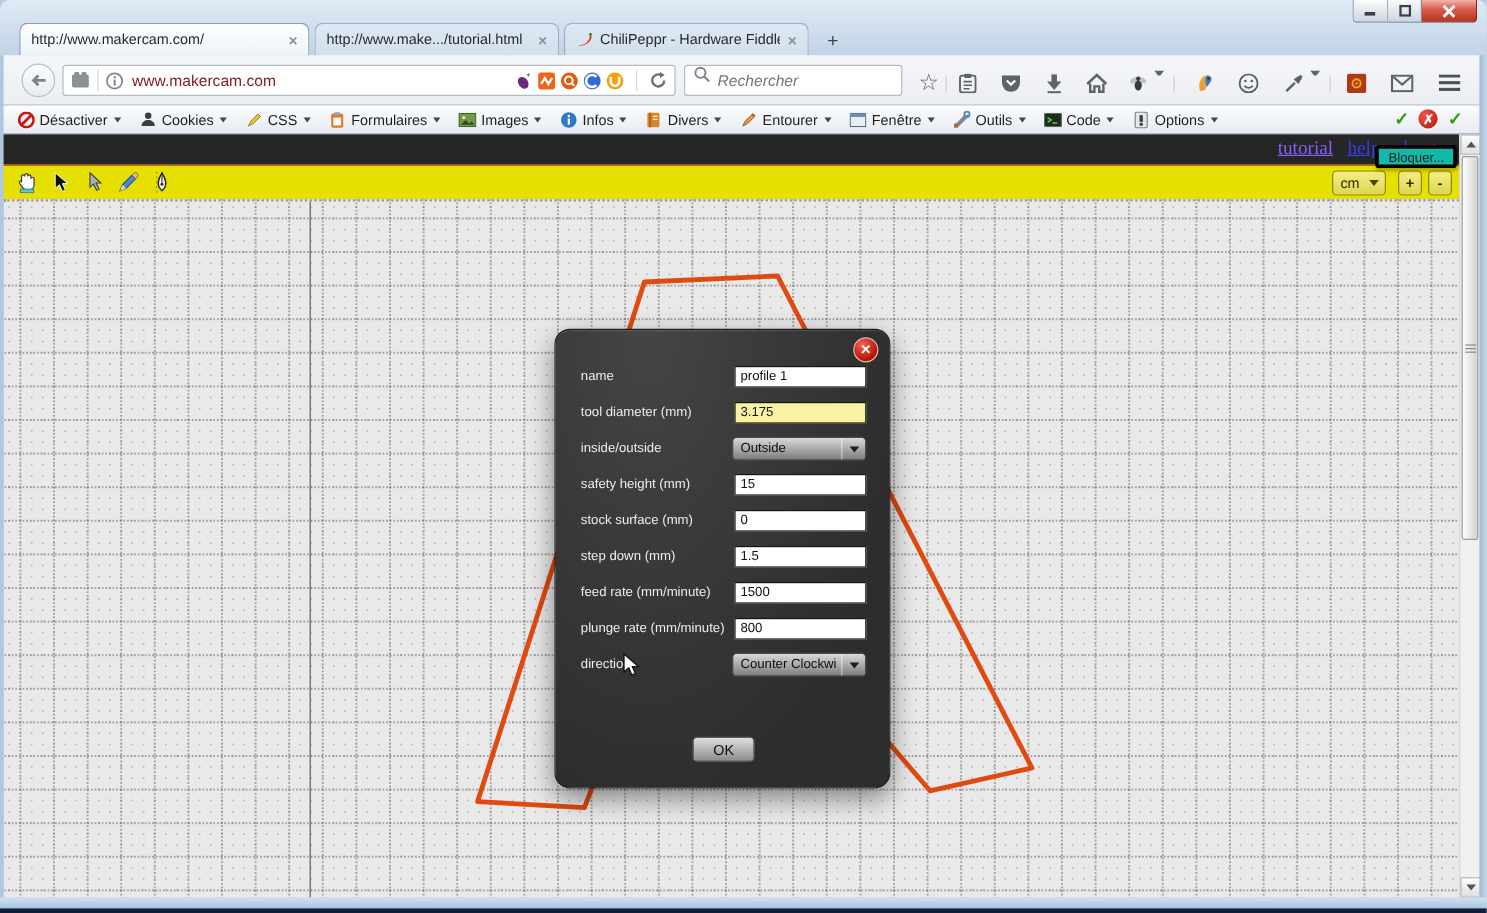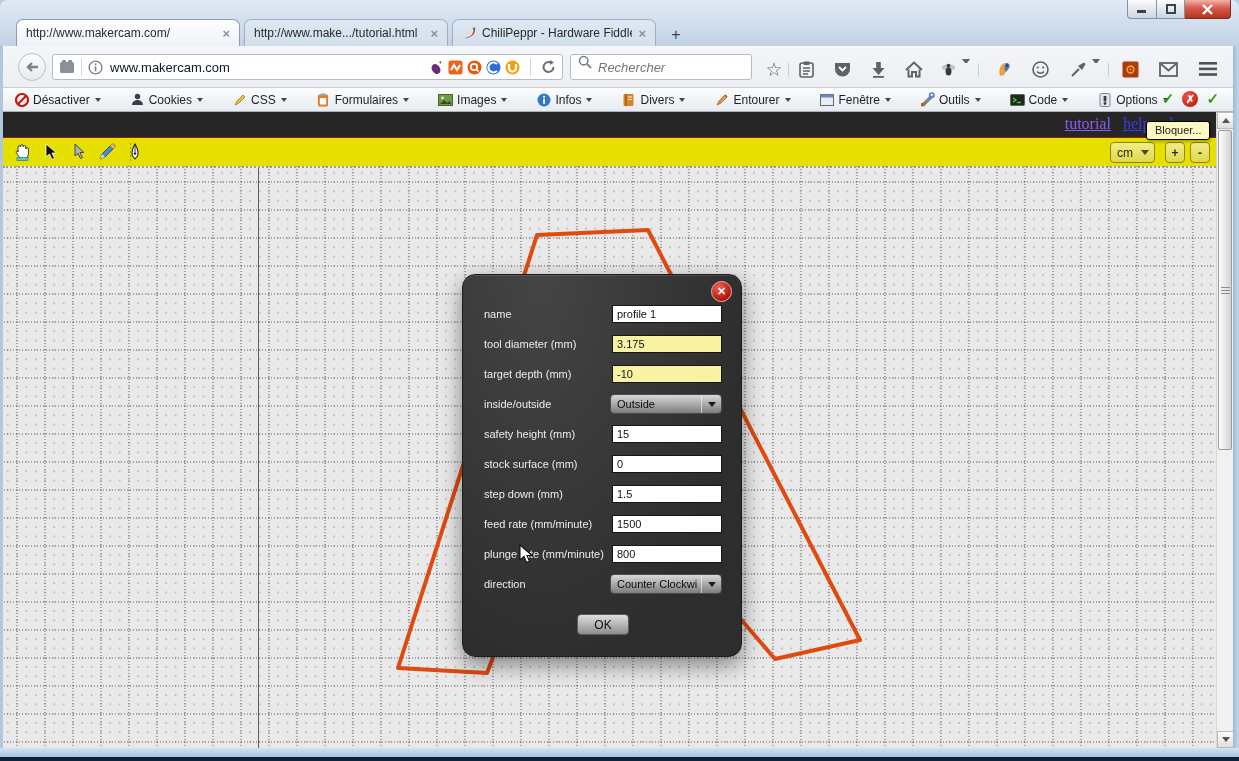--- a/index.html
+++ b/index.html
@@ -19,51 +19,51 @@
   .winbtn { height:19px; border:1px solid #87929f; border-top:none; display:flex; align-items:center; justify-content:center;
             background:linear-gradient(#fbfcfd,#ccd5df); }
   .winbtn.min { width:30px; border-radius:0 0 0 4px; }
   .winbtn.max { width:28px; border-left:none; }
   .winbtn.close { width:46px; border-radius:0 0 4px 0; border-left:none; border-color:#7e2a1c;
                   background:linear-gradient(#f0b4a8,#d8584a 45%,#b33520); }
   .tabstrip { position:absolute; left:16px; bottom:0; height:28px; display:flex; align-items:flex-end; }
   .tab { height:27px; width:204px; display:flex; align-items:center; padding:0 9px; font-size:12px; color:#26292e;
          border:1px solid rgba(125,148,176,.65); border-bottom:none; border-radius:7px 7px 0 0;
          background:rgba(255,255,255,.28); margin-right:4px; }
-  .tab.active { background:linear-gradient(#fdfefe,#eef3f9); border-color:#8b9db3; width:224px; }
+  .tab.active { background:linear-gradient(#fdfefe,#eef3f9); border-color:#8b9db3; width:242px; }
   .tab-title { flex:1; overflow:hidden; white-space:nowrap; }
   .tab-close { color:#8b9097; font-size:13px; font-weight:bold; margin-left:6px; cursor:default; }
   .newtab { width:28px; height:22px; margin-left:2px; display:flex; align-items:center; justify-content:center;
             font-size:16px; color:#3d4450; border-radius:4px; }
   .favicon { width:14px; height:14px; margin-right:6px; flex:0 0 auto; }
 
   
   .navbar { position:absolute; top:46px; left:2px; width:1231px; height:42px;
             background:linear-gradient(#f5f6f9,#eceef2); border-bottom:1px solid #c9ced6; }
   .backbtn { position:absolute; left:16px; top:7px; width:28px; height:28px; border-radius:50%;
              border:1px solid #b7bec9; background:linear-gradient(#fbfcfd,#e8ebf0);
              display:flex; align-items:center; justify-content:center; }
   .urlbar { position:absolute; left:50px; top:8px; width:511px; height:26px; background:#fff;
             border:1px solid #b3bbc6; border-radius:3px; display:flex; align-items:center; padding:0 6px; }
-  .url-text { font-size:13px; color:#0f172a; margin-left:7px; }
+  .url-text { font-size:13px; color:#7f1d1d; margin-left:7px; }
   .vsep { width:1px; height:18px; background:#d4d8de; margin:0 6px; }
   .addons { margin-left:auto; display:flex; align-items:center; gap:4px; }
   .searchbar { position:absolute; left:568px; top:8px; width:182px; height:26px; background:#fff;
                border:1px solid #b3bbc6; border-radius:3px; display:flex; padding:0 7px; }
   .searchbar input { border:none; outline:none; width:130px; font-style:italic; font-size:13px; color:#777;
                      font-family:"Liberation Sans",sans-serif; background:transparent; margin-left:6px; }
   .nico { position:absolute; top:13px; width:20px; height:20px; display:flex; align-items:center; justify-content:center; }
   .nsep { position:absolute; top:17px; width:1px; height:14px; background:#ccd0d6; }
   .caret { border-left:3px solid transparent; border-right:3px solid transparent; border-top:4px solid #5d6368; }
   .star-glyph { font-size:19px; color:#5d6368; line-height:1; }
 
   
   .devbar { position:absolute; top:88px; left:2px; width:1231px; height:24px;
             background:linear-gradient(#fbfcfd,#e7ebf0); border-bottom:1px solid #a9b2bd;
-            display:flex; align-items:center; gap:29px; padding-left:12px; font-size:12px; color:#1d1f24; }
+            display:flex; align-items:center; gap:15px; padding-left:12px; font-size:12px; color:#1d1f24; }
   .devitem { display:flex; align-items:center; gap:4px; }
   .devitem .dcaret { border-left:3px solid transparent; border-right:3px solid transparent; border-top:4px solid #444; margin-left:1px; }
   .devicn { width:15px; height:15px; display:inline-flex; align-items:center; justify-content:center; }
   .devchecks { position:absolute; right:14px; top:2px; display:flex; gap:8px; align-items:center; font-size:15px; font-weight:bold; }
   .chk-green { color:#2f9e0e; }
   .chk-red { width:16px; height:16px; border-radius:50%; background:radial-gradient(circle at 35% 30%,#f05545,#b41205);
              color:#fff; font-size:11px; display:flex; align-items:center; justify-content:center; }
 
   
   .siteheader { position:absolute; top:112px; left:2px; width:1214px; height:25px; background:#262626; }
@@ -133,22 +133,22 @@
           border:1px solid #b9b9b9; display:flex; align-items:center; justify-content:center; }
   .sbtn.up { top:0; } .sbtn.down { bottom:0; }
   .tri-up { border-left:4px solid transparent; border-right:4px solid transparent; border-bottom:5px solid #555; }
   .tri-dn { border-left:4px solid transparent; border-right:4px solid transparent; border-top:5px solid #555; }
   .sthumb { position:absolute; left:1px; top:18px; width:14px; height:320px; border:1px solid #9b9b9b; border-radius:2px;
             background:linear-gradient(90deg,#fdfdfd,#d3d3d3); }
   .sgrip { position:absolute; left:2px; top:156px; width:9px; }
   .sgrip div { height:1px; background:#8b8b8b; margin-bottom:2px; }
 
   
-  .tooltip { position:absolute; left:1146px; top:121px; height:19px; padding:2px 8px; background:#fef9c3;
-             border:1px solid #000000; border-radius:3px; font-size:11px; color:#222; z-index:60;
+  .tooltip { position:absolute; left:1146px; top:121px; height:19px; padding:2px 8px; background:#14b8a6;
+             border:3px solid #000000; border-radius:3px; font-size:11px; color:#222; z-index:60;
              box-shadow:1px 2px 3px rgba(0,0,0,.25); white-space:nowrap; }
 
   .cursor { position:absolute; left:516px; top:376px; z-index:70; }
 </style>
 </head>
 <body>
 
 <div class="titlebar">
   <div class="tabstrip">
     <div class="tab active">
@@ -530,24 +530,20 @@
     <div class="drows">
       <div class="drow">
         <span class="dlabel">name</span>
         <input class="dinput" readonly="" value="profile 1" style="">
       </div>
       <div class="drow">
         <span class="dlabel">tool diameter (mm)</span>
         <input class="dinput hl" readonly="" value="3.175" style="">
       </div>
       <div class="drow">
-        <span class="dlabel">target depth (mm)</span>
-        <input class="dinput hl" readonly="" value="-10" style="">
-      </div>
-      <div class="drow">
         <span class="dlabel">inside/outside</span>
         <div class="dselect">
           <span class="dsel-text">Outside</span>
           <span class="dsel-btn">
               <i class="dtri"></i>
             </span>
         </div>
       </div>
       <div class="drow">
         <span class="dlabel">safety height (mm)</span>

